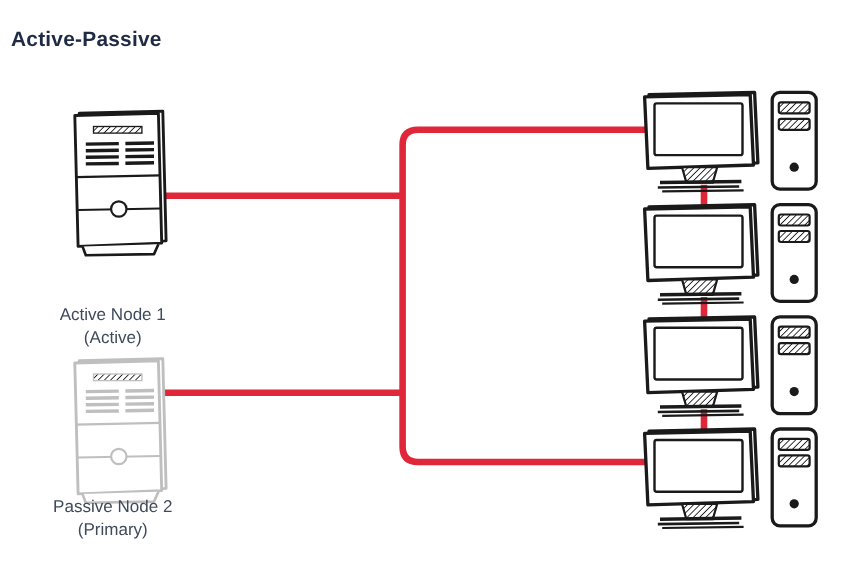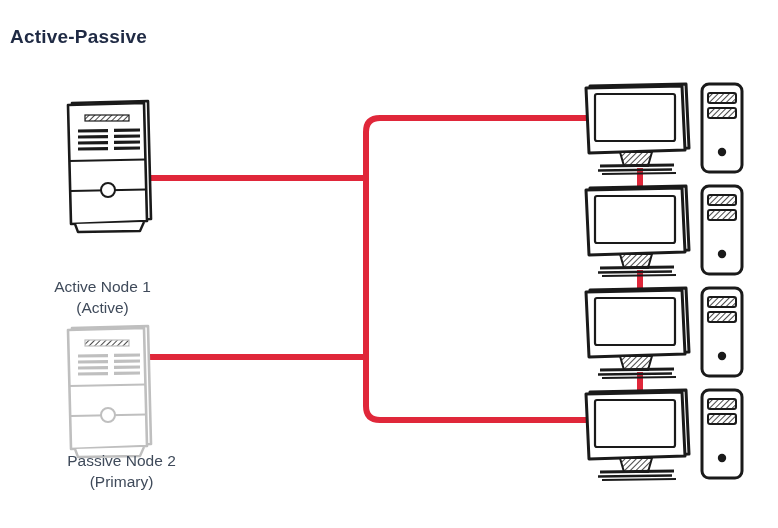--- a/index.html
+++ b/index.html
@@ -140,18 +140,18 @@
     <g transform="translate(582,388)" color="#1a1a1a">
       <use href="#client-sym"></use>
     </g>
   </svg>
 
   <div class="node-label" id="label-active" style="color: rgb(63, 74, 90);">
     <span class="lbl-line">Active Node 1</span>
     <span class="lbl-line">(Active)</span>
   </div>
 
-  <div class="node-label" id="label-passive" style="color: rgb(63, 74, 90); padding-left: 19px;">
+  <div class="node-label" id="label-passive" style="color: rgb(63, 74, 90);">
     <span class="lbl-line">Passive Node 2</span>
     <span class="lbl-line">(Primary)</span>
   </div>
 
 </div>
 
 </body></html>

